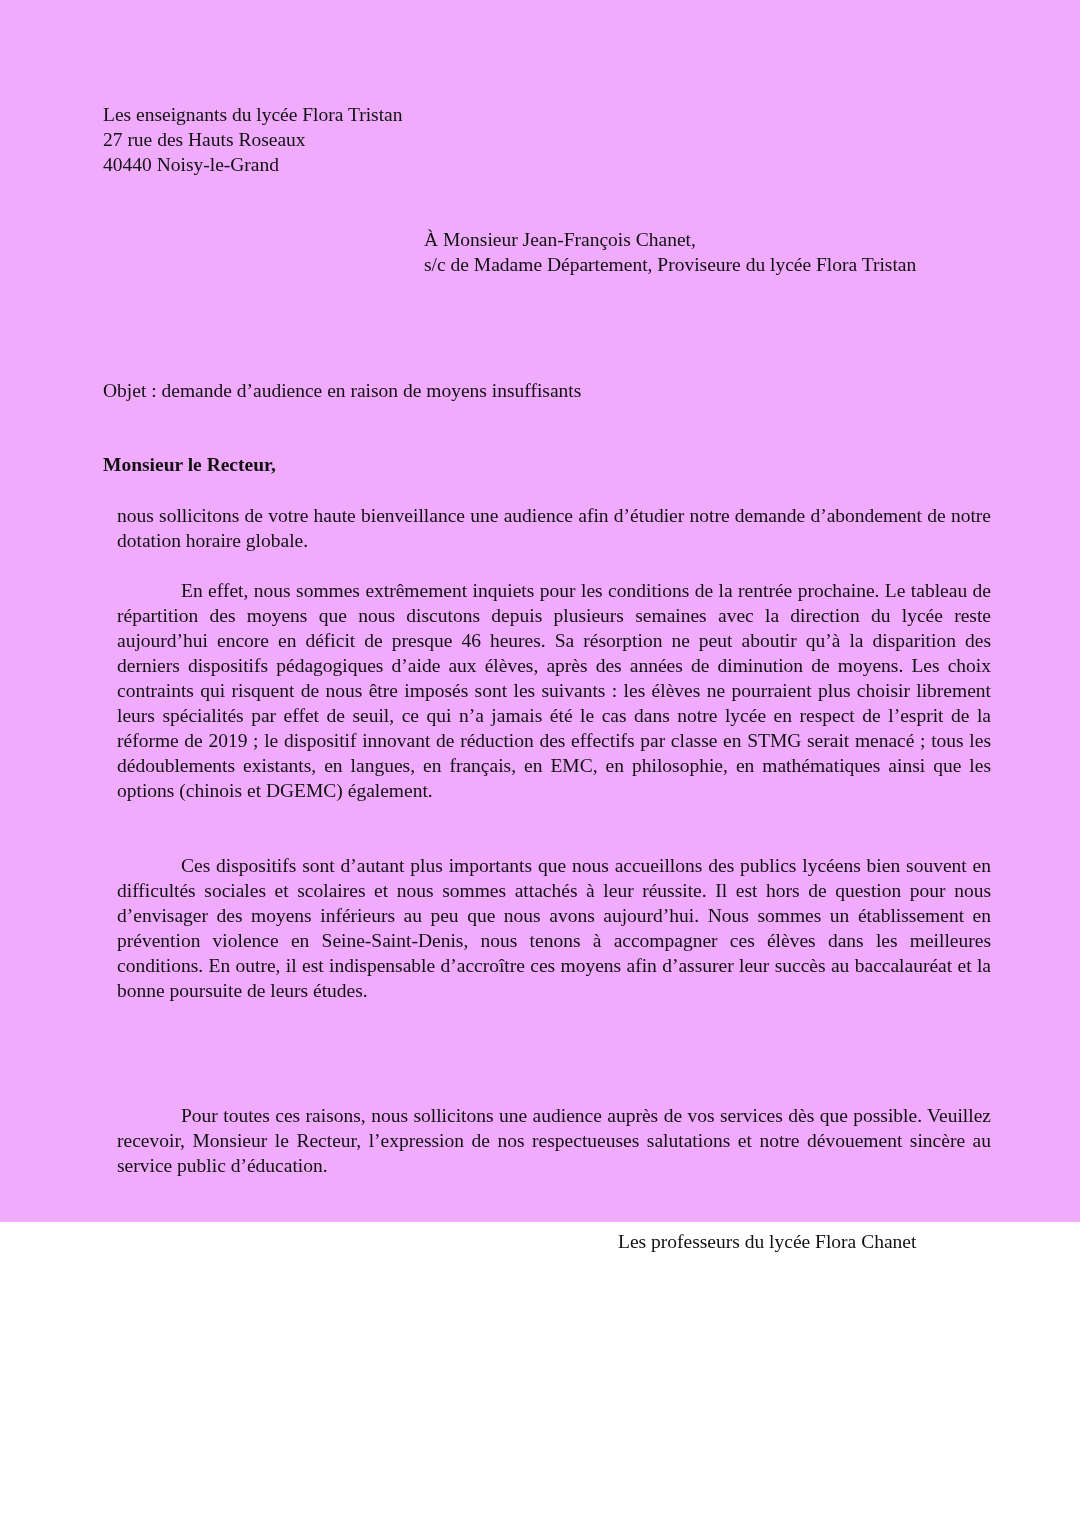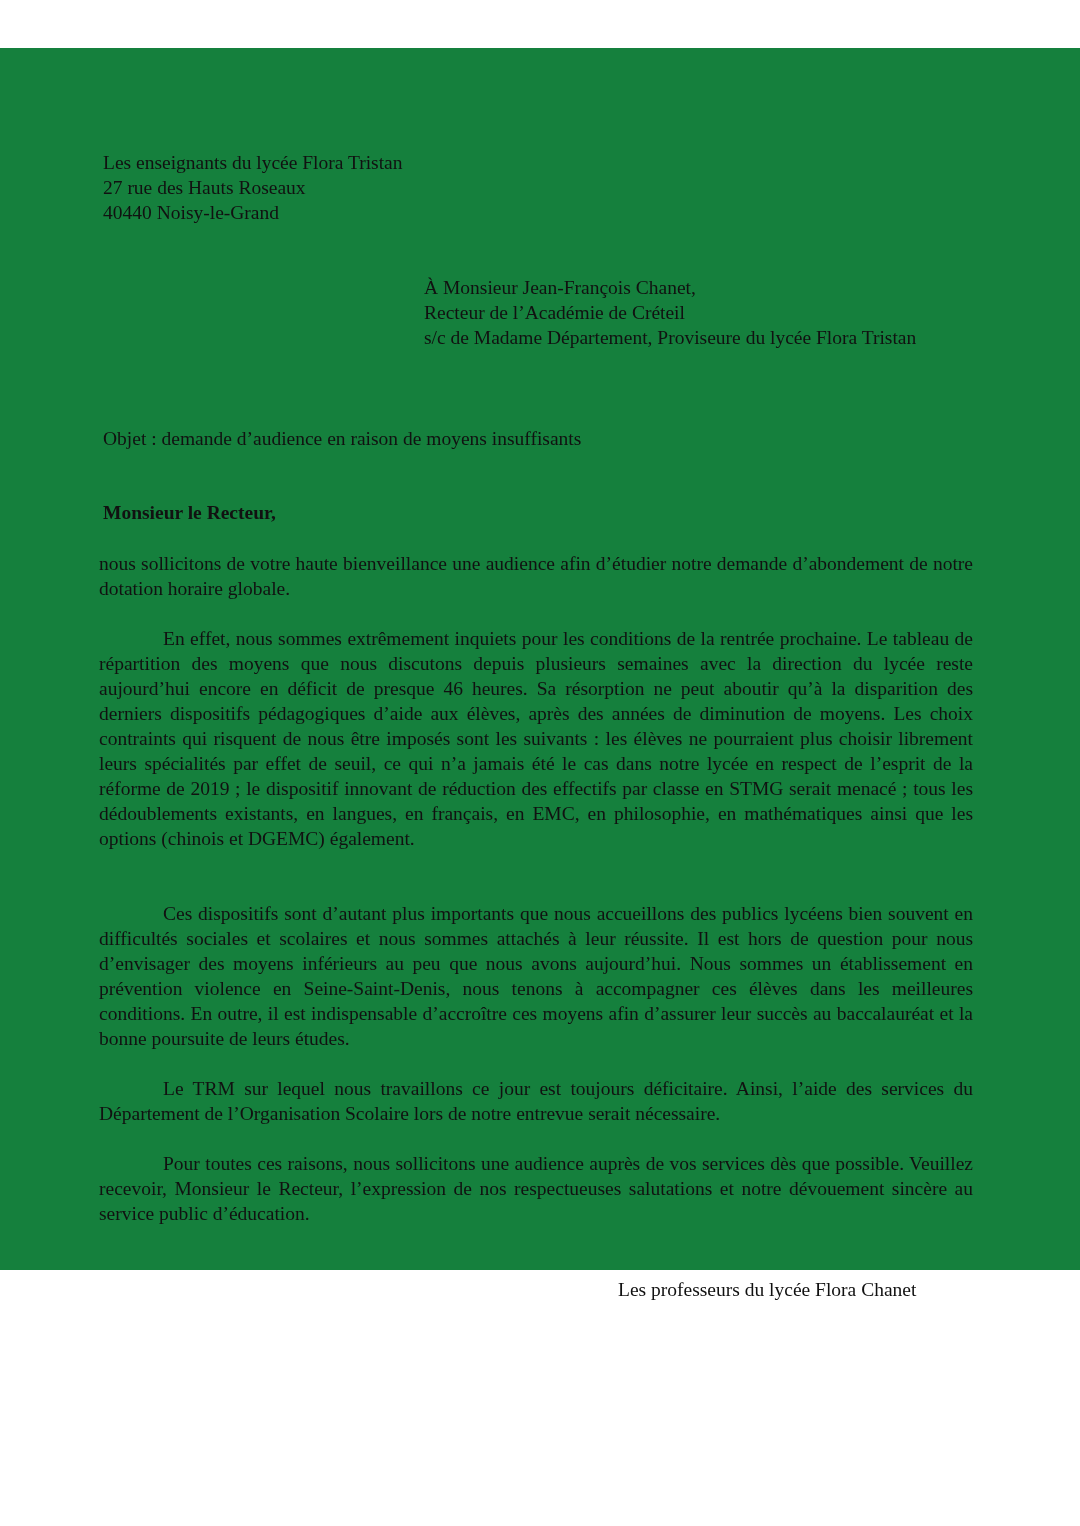--- a/index.html
+++ b/index.html
@@ -15,22 +15,21 @@
       font-family: "Liberation Serif", "DejaVu Serif", serif;
       color: #111111;
       font-size: 19.5px;
       line-height: 25px;
     }
     .page {
       position: absolute;
       left: 0; top: 0;
       width: 1080px;
       height: 1222px;
-      background: #15803d;
-      margin-top: 48px;
+      background: #f0abfc;
     }
     .block {
       position: absolute;
       margin: 0;
     }
     .line {
       display: block;
       white-space: nowrap;
     }
     .sender {
@@ -50,21 +49,21 @@
       top: 378px;
       font-weight: normal;
     }
     .salutation {
       left: 103px;
       top: 452px;
       font-weight: bold;
     }
     .para {
       position: absolute;
-      left: 99px;
+      left: 117px;
       width: 874px;
       margin: 0;
       text-align: justify;
       text-align-last: left;
     }
     .para.indent {
       text-indent: 64px;
     }
     #p1 { top: 503px; }
     #p2 { top: 578px; }
@@ -83,29 +82,27 @@
 
   <div class="block sender">
     <span class="line">Les enseignants du lycée Flora Tristan</span>
     <span class="line">27 rue des Hauts Roseaux</span>
     <span class="line">40440 Noisy-le-Grand</span>
   </div>
 
 
   <div class="block recipient">
     <span class="line">À Monsieur Jean-François Chanet,</span>
-    <span class="line">Recteur de l’Académie de Créteil</span>
     <span class="line">s/c de Madame Département, Proviseure du lycée Flora Tristan</span>
   </div>
 
   <div class="block subject">Objet : demande d’audience en raison de moyens insuffisants</div>
 
   <div class="block salutation">Monsieur le Recteur,</div>
 
   <p class="para" id="p1">nous sollicitons de votre haute bienveillance une audience afin d’étudier notre demande d’abondement de notre dotation horaire globale.</p>
   <p class="para indent" id="p2">En effet, nous sommes extrêmement inquiets pour les conditions de la rentrée prochaine. Le tableau de répartition des moyens que nous discutons depuis plusieurs semaines avec la direction du lycée reste aujourd’hui encore en déficit de presque 46 heures. Sa résorption ne peut aboutir qu’à la disparition des derniers dispositifs pédagogiques d’aide aux élèves, après des années de diminution de moyens. Les choix contraints qui risquent de nous être imposés sont les suivants : les élèves ne pourraient plus choisir librement leurs spécialités par effet de seuil, ce qui n’a jamais été le cas dans notre lycée en respect de l’esprit de la réforme de 2019 ; le dispositif innovant de réduction des effectifs par classe en STMG serait menacé ; tous les dédoublements existants, en langues, en français, en EMC, en philosophie, en mathématiques ainsi que les options (chinois et DGEMC) également.</p>
   <p class="para indent" id="p3">Ces dispositifs sont d’autant plus importants que nous accueillons des publics lycéens bien souvent en difficultés sociales et scolaires et nous sommes attachés à leur réussite. Il est hors de question pour nous d’envisager des moyens inférieurs au peu que nous avons aujourd’hui. Nous sommes un établissement en prévention violence en Seine-Saint-Denis, nous tenons à accompagner ces élèves dans les meilleures conditions. En outre, il est indispensable d’accroître ces moyens afin d’assurer leur succès au baccalauréat et la bonne poursuite de leurs études.</p>
-  <p class="para indent" id="p4">Le TRM sur lequel nous travaillons ce jour est toujours déficitaire. Ainsi, l’aide des services du Département de l’Organisation Scolaire lors de notre entrevue serait nécessaire.</p>
   <p class="para indent" id="p5">Pour toutes ces raisons, nous sollicitons une audience auprès de vos services dès que possible. Veuillez recevoir, Monsieur le Recteur, l’expression de nos respectueuses salutations et notre dévouement sincère au service public d’éducation.</p>
 
   <div class="block signature">Les professeurs du lycée Flora Chanet</div>
 
 </div>
 
 </body></html>

